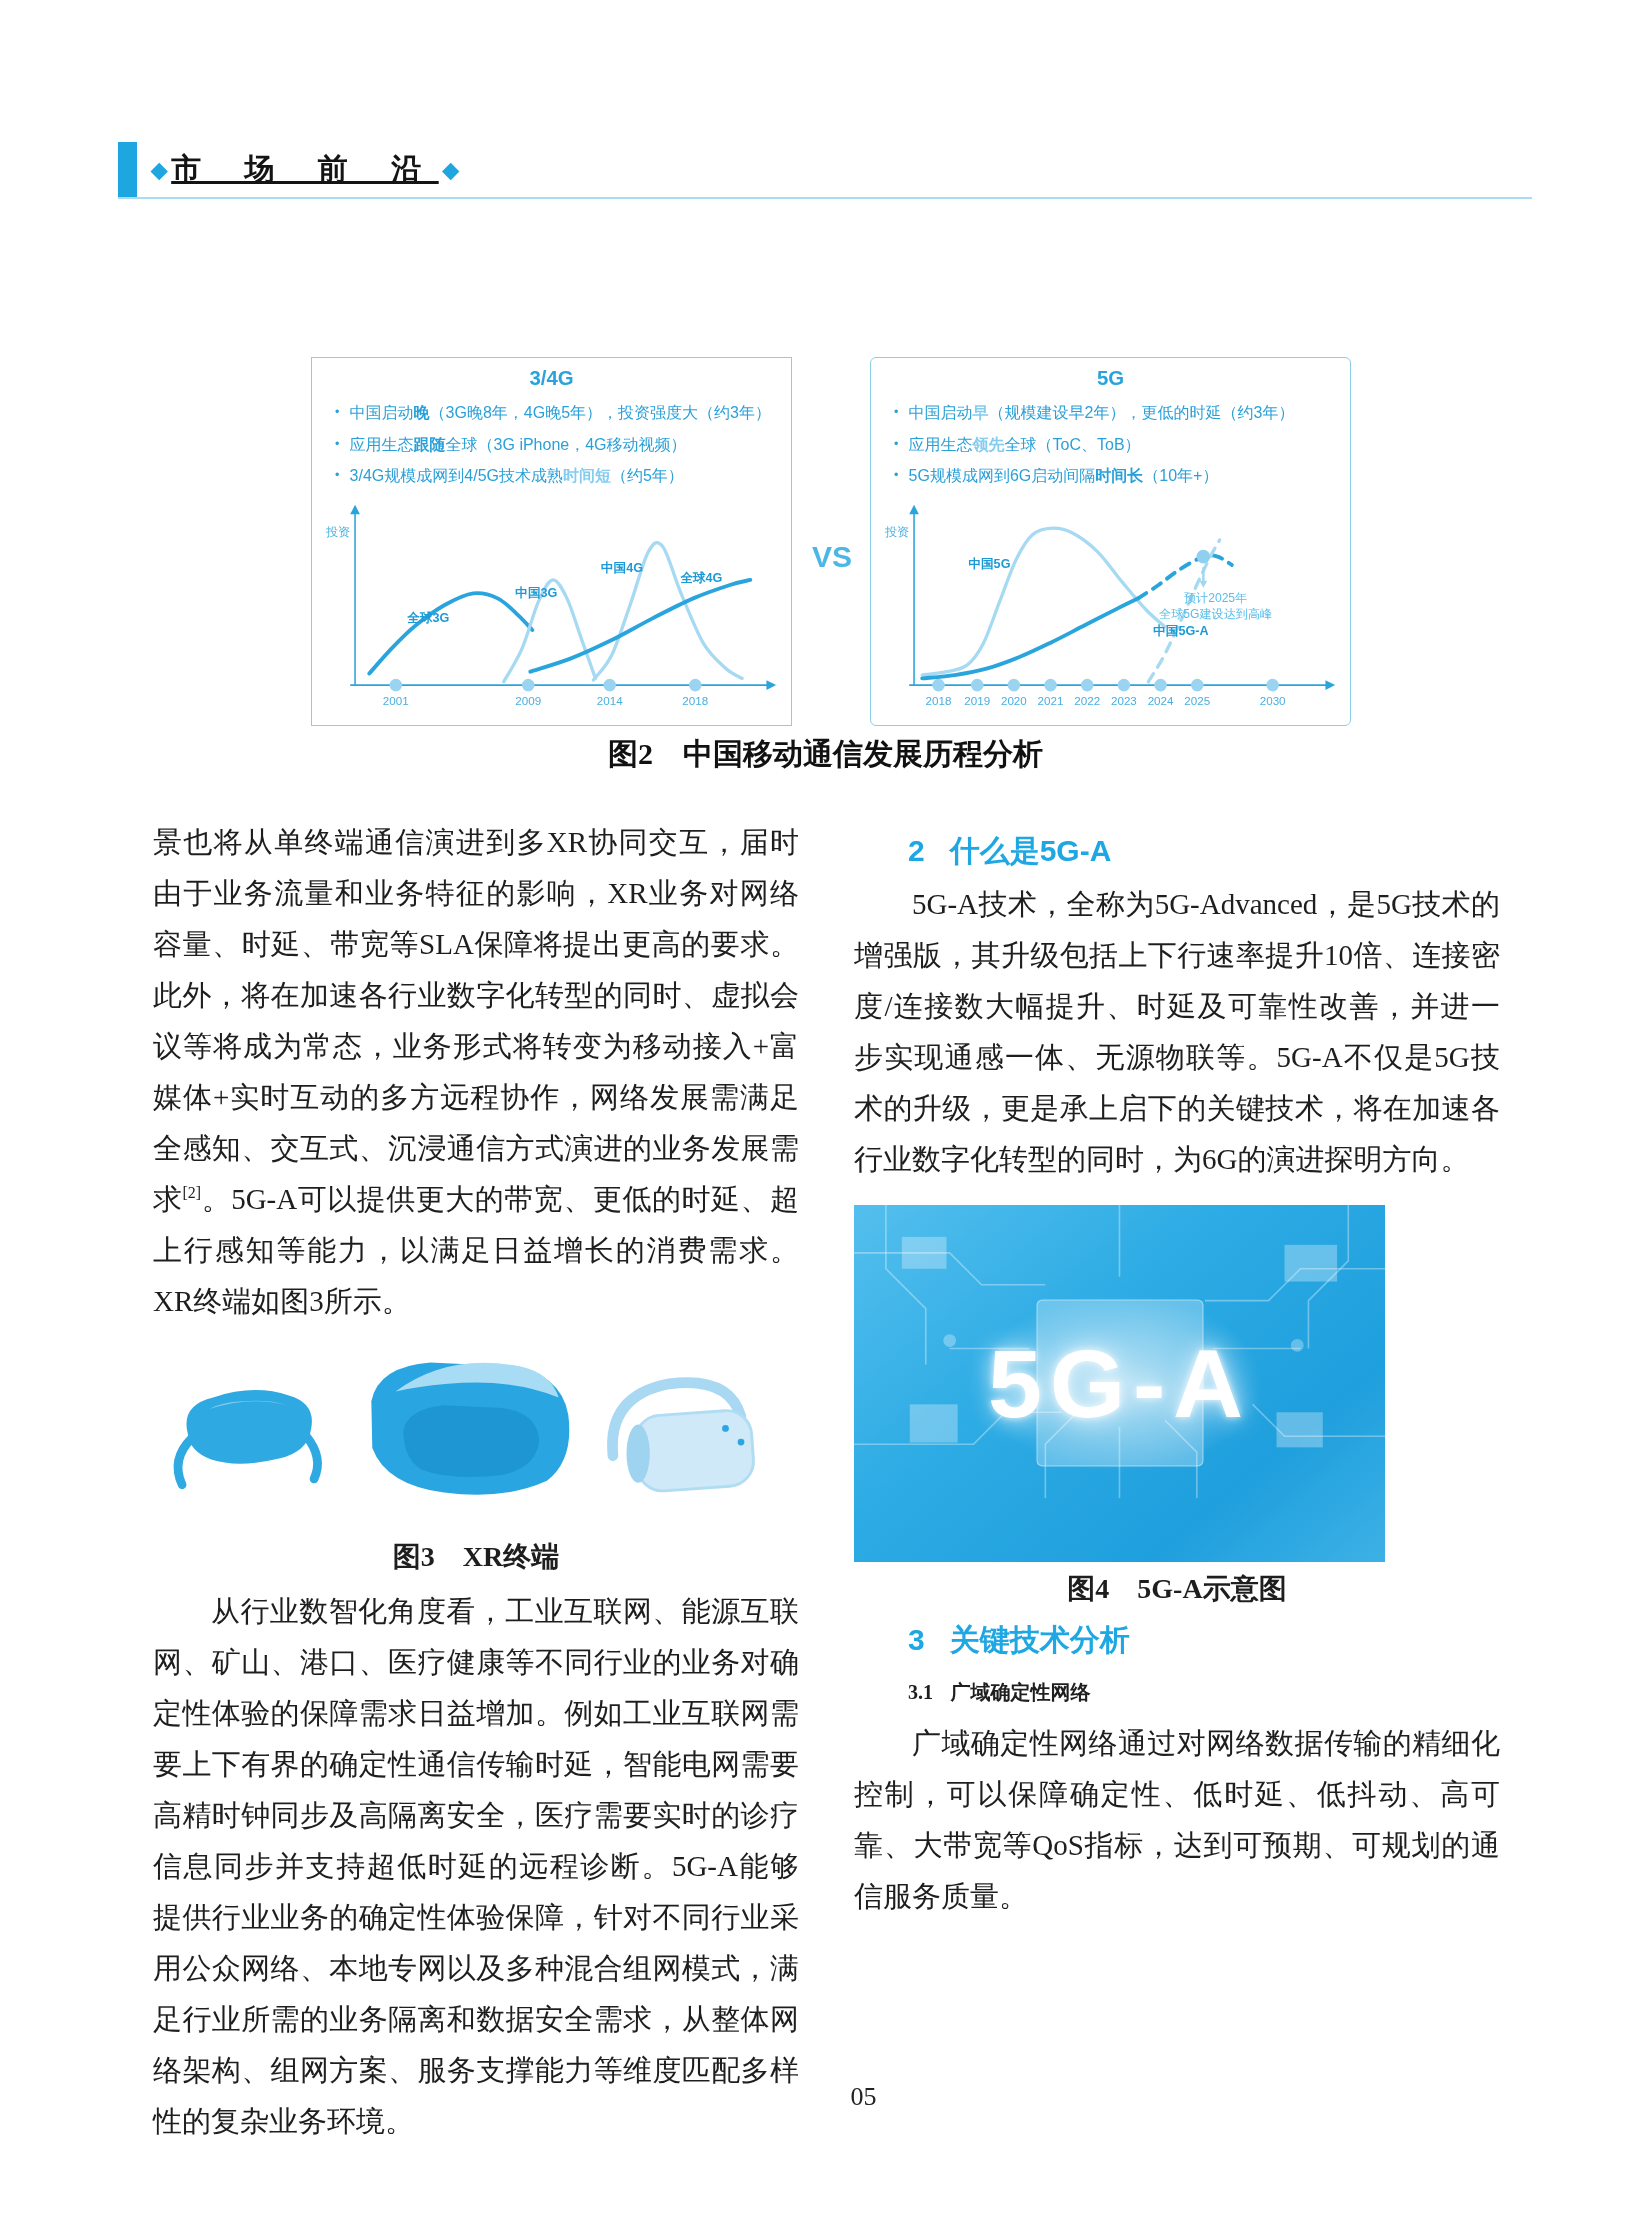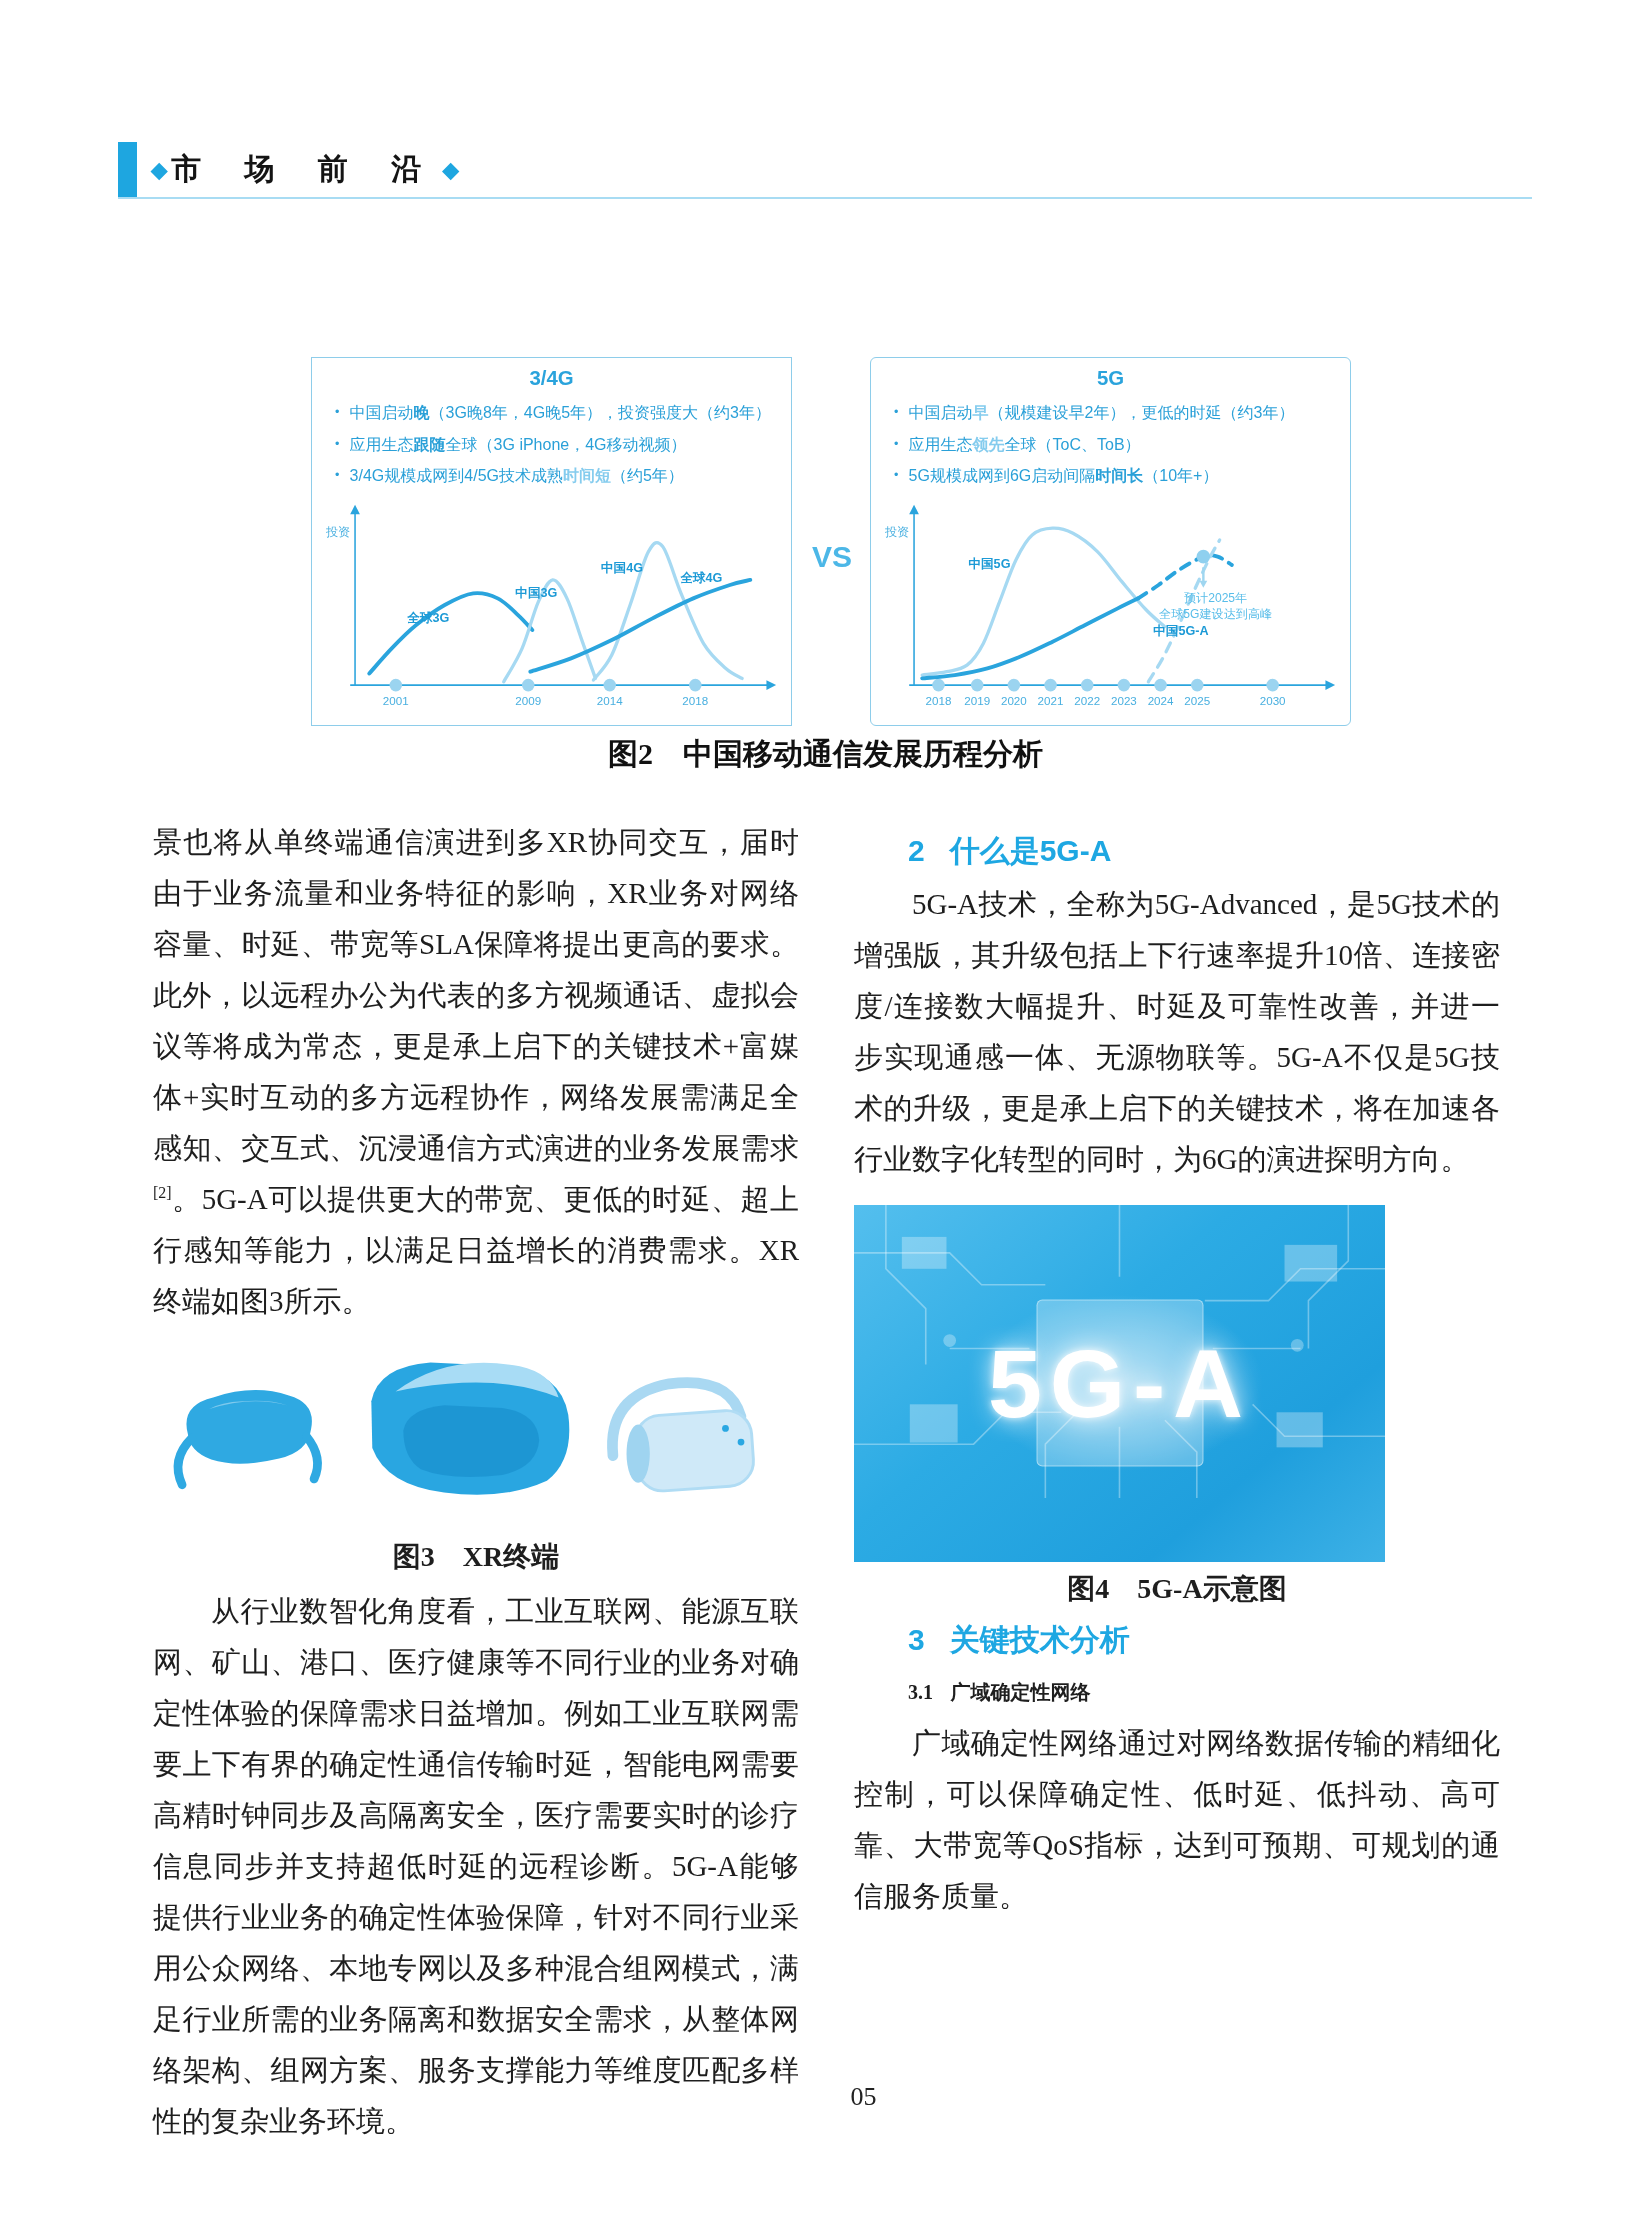--- a/index.html
+++ b/index.html
@@ -4,21 +4,21 @@
 <style>
   html,body{margin:0;padding:0;background:#e8e8e8;}
   .page{position:relative;width:1651px;height:2223px;background:#ffffff;margin:0 auto;
         font-family:"Liberation Serif",serif;color:#1e1e1e;overflow:hidden;}
 
   
   .header-bar{position:absolute;left:118px;top:142px;width:19.4px;height:56px;background:#1ea6e0;}
   .header-title{position:absolute;left:147px;top:149px;display:flex;align-items:center;
         font-family:"Liberation Sans",sans-serif;font-weight:bold;font-size:30px;color:#141414;}
   .header-title .diamond{color:#1ea6e0;font-size:21.3px;margin:0 3.9px;letter-spacing:0;}
-  .header-title .section-label{letter-spacing:17.5px;}
+  .header-title .section-label{letter-spacing:17.5px;text-decoration:underline;}
   .header-rule{position:absolute;left:118px;top:197px;width:1414px;height:1.9px;background:#a8dcf3;}
 
   
   .panel{position:absolute;top:357px;width:479px;height:367px;border:1px solid #8ecdea;background:#fff;}
   .panel.left{left:311px;}
   .panel.right{left:870px;border-radius:6px;}
   .panel-title{text-align:center;margin-top:8.7px;font-family:"Liberation Sans",sans-serif;
         font-weight:bold;font-size:20.4px;color:#2aa3dc;}
   .panel ul{margin:7.8px 0 0 0;padding:0 7.8px 0 23px;list-style:none;}
   .panel li{position:relative;padding-left:14.6px;font-family:"Liberation Sans",sans-serif;
@@ -162,21 +162,21 @@
         <text x="346.8" y="112" fill="#58bde9" font-size="12.5" text-anchor="middle" font-family="&quot;Liberation Sans&quot;,sans-serif">预计2025年</text>
         <text x="346.8" y="129" fill="#58bde9" font-size="12.5" text-anchor="middle" font-family="&quot;Liberation Sans&quot;,sans-serif">全球5G建设达到高峰</text>
       </svg>
   </div>
 
   <div class="fig2-caption">
     <span>图2</span><span class="cap-gap"></span><span>中国移动通信发展历程分析</span>
   </div>
 
   <div class="col col-left">
-    <p><span>景也将从单终端通信演进到多XR协同交互，届时由于业务流量和业务特征的影响，XR业务对网络容量、时延、带宽等SLA保障将提出更高的要求。此外，以远程办公为代表的多方视频通话、虚拟会议等将成为常态，更是承上启下的关键技术+富媒体+实时互动的多方远程协作，网络发展需满足全感知、交互式、沉浸通信方式演进的业务发展需求</span><sup class="ref">[2]</sup><span>。5G-A可以提供更大的带宽、更低的时延、超上行感知等能力，以满足日益增长的消费需求。XR终端如图3所示。</span></p>
+    <p><span>景也将从单终端通信演进到多XR协同交互，届时由于业务流量和业务特征的影响，XR业务对网络容量、时延、带宽等SLA保障将提出更高的要求。此外，将在加速各行业数字化转型的同时、虚拟会议等将成为常态，业务形式将转变为移动接入+富媒体+实时互动的多方远程协作，网络发展需满足全感知、交互式、沉浸通信方式演进的业务发展需求</span><sup class="ref">[2]</sup><span>。5G-A可以提供更大的带宽、更低的时延、超上行感知等能力，以满足日益增长的消费需求。XR终端如图3所示。</span></p>
 
     
     <svg class="xr-fig" viewBox="0 0 640 178">
 
       <g>
         <path fill="#2fa9e2" d="M36,96 Q28,66 62,58 Q104,44 140,56 Q168,64 163,90 Q160,114 130,121 Q88,131 60,122 Q38,114 36,96 Z"></path>
         <path fill="none" stroke="#2fa9e2" stroke-width="9" stroke-linecap="round" d="M40,100 Q18,122 30,148"></path>
         <path fill="none" stroke="#2fa9e2" stroke-width="9" stroke-linecap="round" d="M158,98 Q176,120 166,142"></path>
         <path fill="#7ec9ed" d="M58,70 Q100,56 138,66 Q120,60 92,62 Q70,63 58,70 Z"></path>
       </g>

